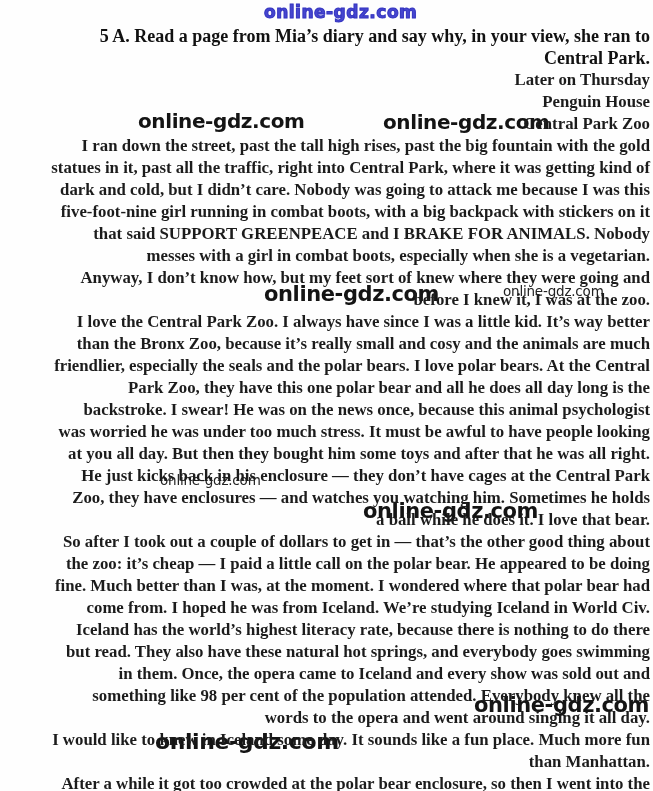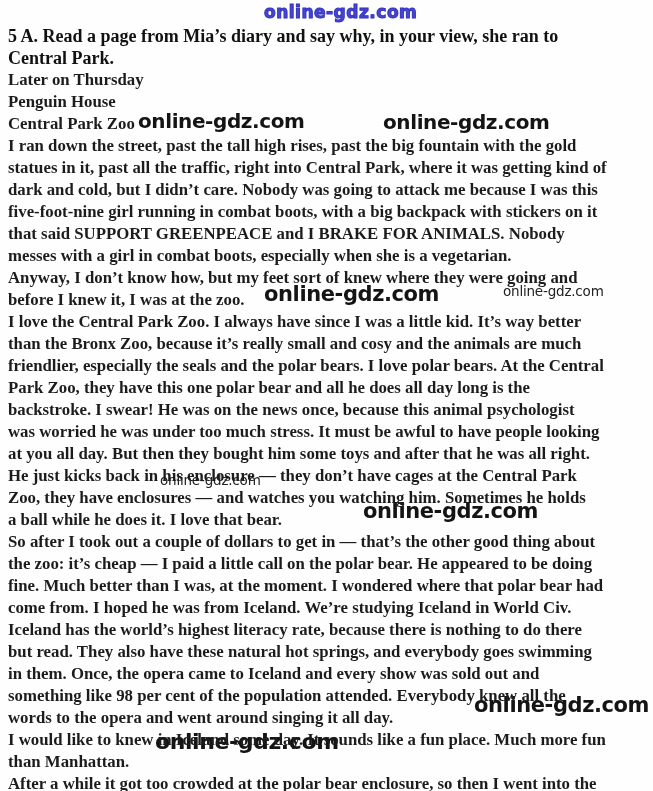--- a/index.html
+++ b/index.html
@@ -7,20 +7,21 @@
   body {
     width: 653px; height: 791px;
     overflow: hidden;
     font-family: "Liberation Serif", serif;
   }
   .page {
     position: relative;
     width: 653px; height: 791px;
     background: #fefefe;
     overflow: hidden;
+    text-align: right;
   }
   .content {
     position: absolute;
     top: 25px; left: 8px;
     width: 642px;
   }
   .heading {
     font-size: 18px;
     line-height: 22px;
     font-weight: bold;

